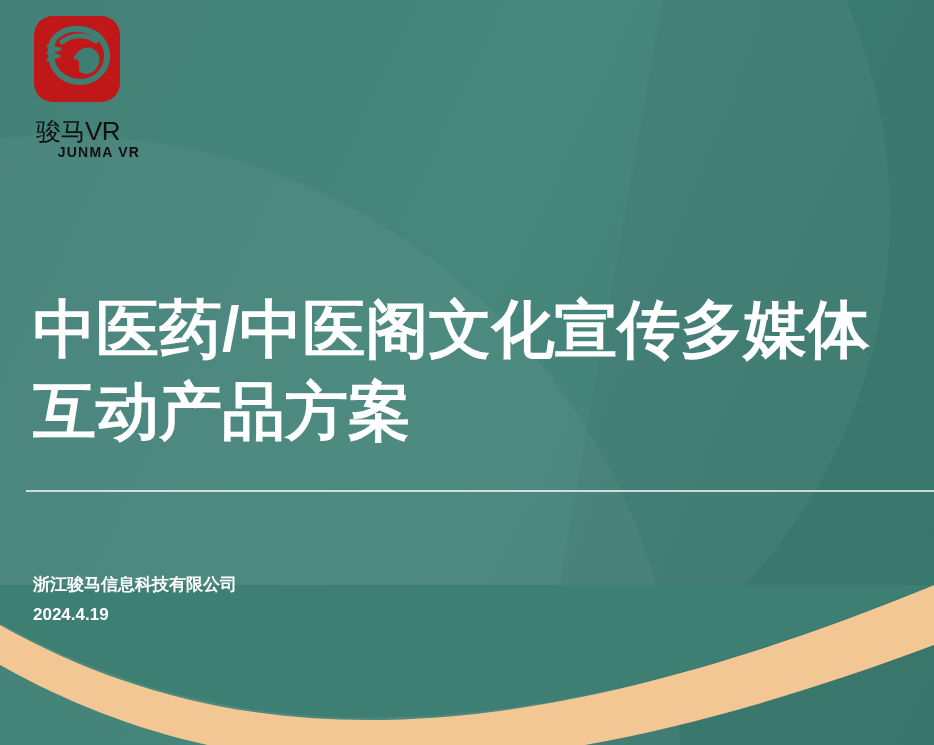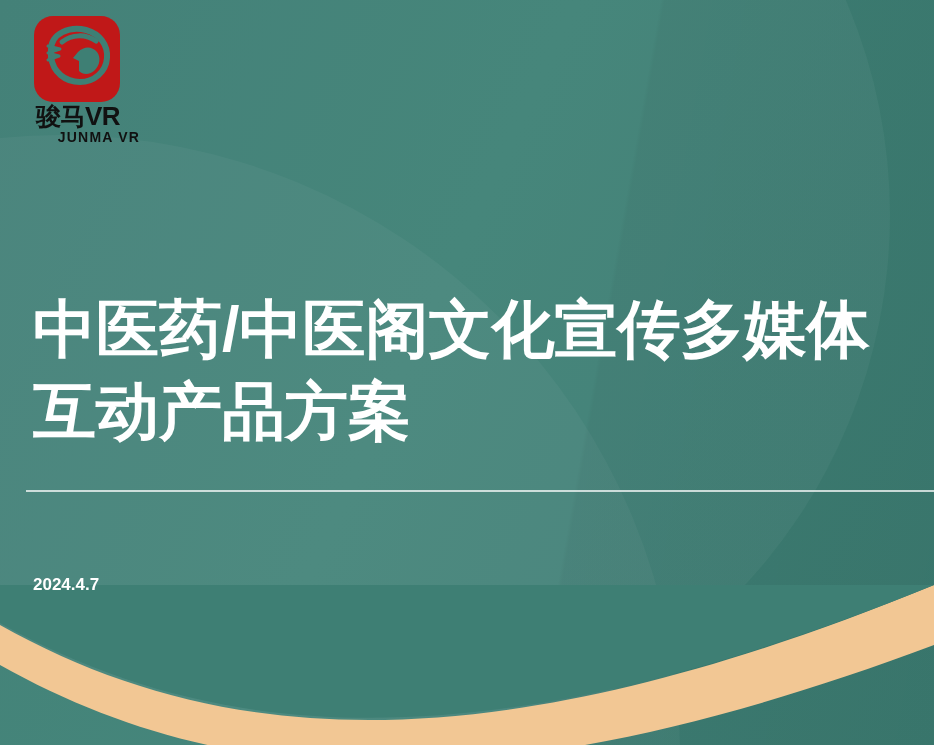--- a/index.html
+++ b/index.html
@@ -89,23 +89,23 @@
   }
   .logo-mark {
     position: relative;
     width: 86px;
     height: 86px;
     margin: 4px 0 0 18px;
   }
   .logo-mark svg { display: block; width: 86px; height: 86px; }
 
   .logo-wordmark {
-    margin-top: 1px;
+    margin-top: 16px;
     text-align: center;
-    font-weight: 700;
+    font-weight: 400;
     color: #111111;
     font-size: 25px;
     line-height: 26px;
     letter-spacing: -0.5px;
     white-space: nowrap;
   }
   .logo-wordmark .cn { font-size: 25px; }
   .logo-wordmark .en-vr { font-size: 26px; }
 
   .logo-sub {
@@ -211,16 +211,17 @@
   </div>
 
   <div class="title">
     <span class="title-line">中医药/中医阁文化宣传多媒体</span>
     <span class="title-line">互动产品方案</span>
   </div>
 
   <div class="divider"></div>
 
   <div class="footer">
-    <div class="footer-date">2024.4.7</div>
+    <div class="footer-company">浙江骏马信息科技有限公司</div>
+    <div class="footer-date">2024.4.19</div>
   </div>
 
 </div>
 
 </body></html>

